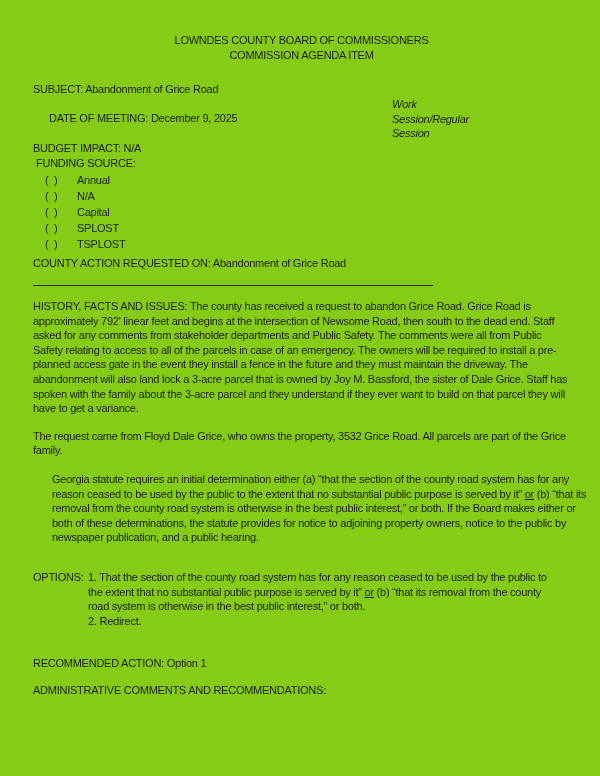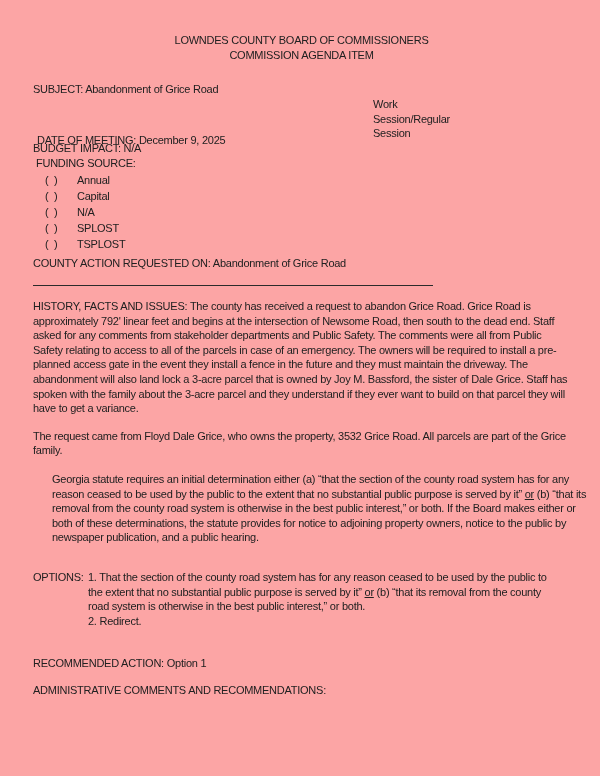--- a/index.html
+++ b/index.html
@@ -8,31 +8,31 @@
     font-family: "Liberation Sans", "DejaVu Sans", sans-serif;
     color: #212121;
     font-size: 11px;
     letter-spacing: -0.25px;
     overflow: hidden;
   }
   .page {
     box-sizing: border-box;
     width: 600px; height: 776px;
     padding: 33px 30px 0 33px;
-    background: #fca5a5;
+    background: #84cc16;
     position: relative;
   }
   .doc-header { text-align: center; line-height: 15px; }
   .subject { margin-top: 20px; line-height: 13px; }
   .meeting-block { position: relative; height: 46px; }
   .session-type {
-    position: absolute; left: 340px; top: 1px;
-    width: 92px; line-height: 14.6px;
+    position: absolute; left: 359px; top: 1px;
+    width: 92px; line-height: 14.6px; font-style: italic;
   }
-  .date-line { position: absolute; left: 4px; top: 16px; line-height: 13px; margin-top: 22px; }
+  .date-line { position: absolute; left: 16px; top: 16px; line-height: 13px; }
   .budget-line { line-height: 13px; }
   .funding-label { margin-top: 2px; padding-left: 3px; line-height: 13px; }
   .funding-options { padding-top: 2px; }
   .fund-row { line-height: 16px; padding-left: 12px; }
   .fund-row .cb { display: inline-block; width: 20px; white-space: pre; }
   .fund-row .fl { margin-left: 12px; }
   .county-action {
     margin-top: 5px;
     width: 400px;
     line-height: 13px;
@@ -68,22 +68,22 @@
     <div class="session-type">Work Session/Regular Session</div>
     <div class="date-line">DATE OF MEETING: December 9, 2025</div>
   </div>
 
   <div class="budget-line">BUDGET IMPACT: N/A</div>
 
   <div class="funding-label">FUNDING SOURCE:</div>
 
   <div class="funding-options">
       <div class="fund-row"><span class="cb">(  )</span><span class="fl">Annual</span></div>
+      <div class="fund-row"><span class="cb">(  )</span><span class="fl">N/A</span></div>
       <div class="fund-row"><span class="cb">(  )</span><span class="fl">Capital</span></div>
-      <div class="fund-row"><span class="cb">(  )</span><span class="fl">N/A</span></div>
       <div class="fund-row"><span class="cb">(  )</span><span class="fl">SPLOST</span></div>
       <div class="fund-row"><span class="cb">(  )</span><span class="fl">TSPLOST</span></div>
     </div>
 
   <div class="county-action">COUNTY ACTION REQUESTED ON: Abandonment of Grice Road</div>
 
   <div class="para history">HISTORY, FACTS AND ISSUES: The county has received a request to abandon Grice Road. Grice Road is approximately 792' linear feet and begins at the intersection of Newsome Road, then south to the dead end. Staff asked for any comments from stakeholder departments and Public Safety. The comments were all from Public Safety relating to access to all of the parcels in case of an emergency. The owners will be required to install a pre-planned access gate in the event they install a fence in the future and they must maintain the driveway. The abandonment will also land lock a 3-acre parcel that is owned by Joy M. Bassford, the sister of Dale Grice. Staff has spoken with the family about the 3-acre parcel and they understand if they ever want to build on that parcel they will have to get a variance.</div>
 
   <div class="para request">The request came from Floyd Dale Grice, who owns the property, 3532 Grice Road. All parcels are part of the Grice family.</div>
 

